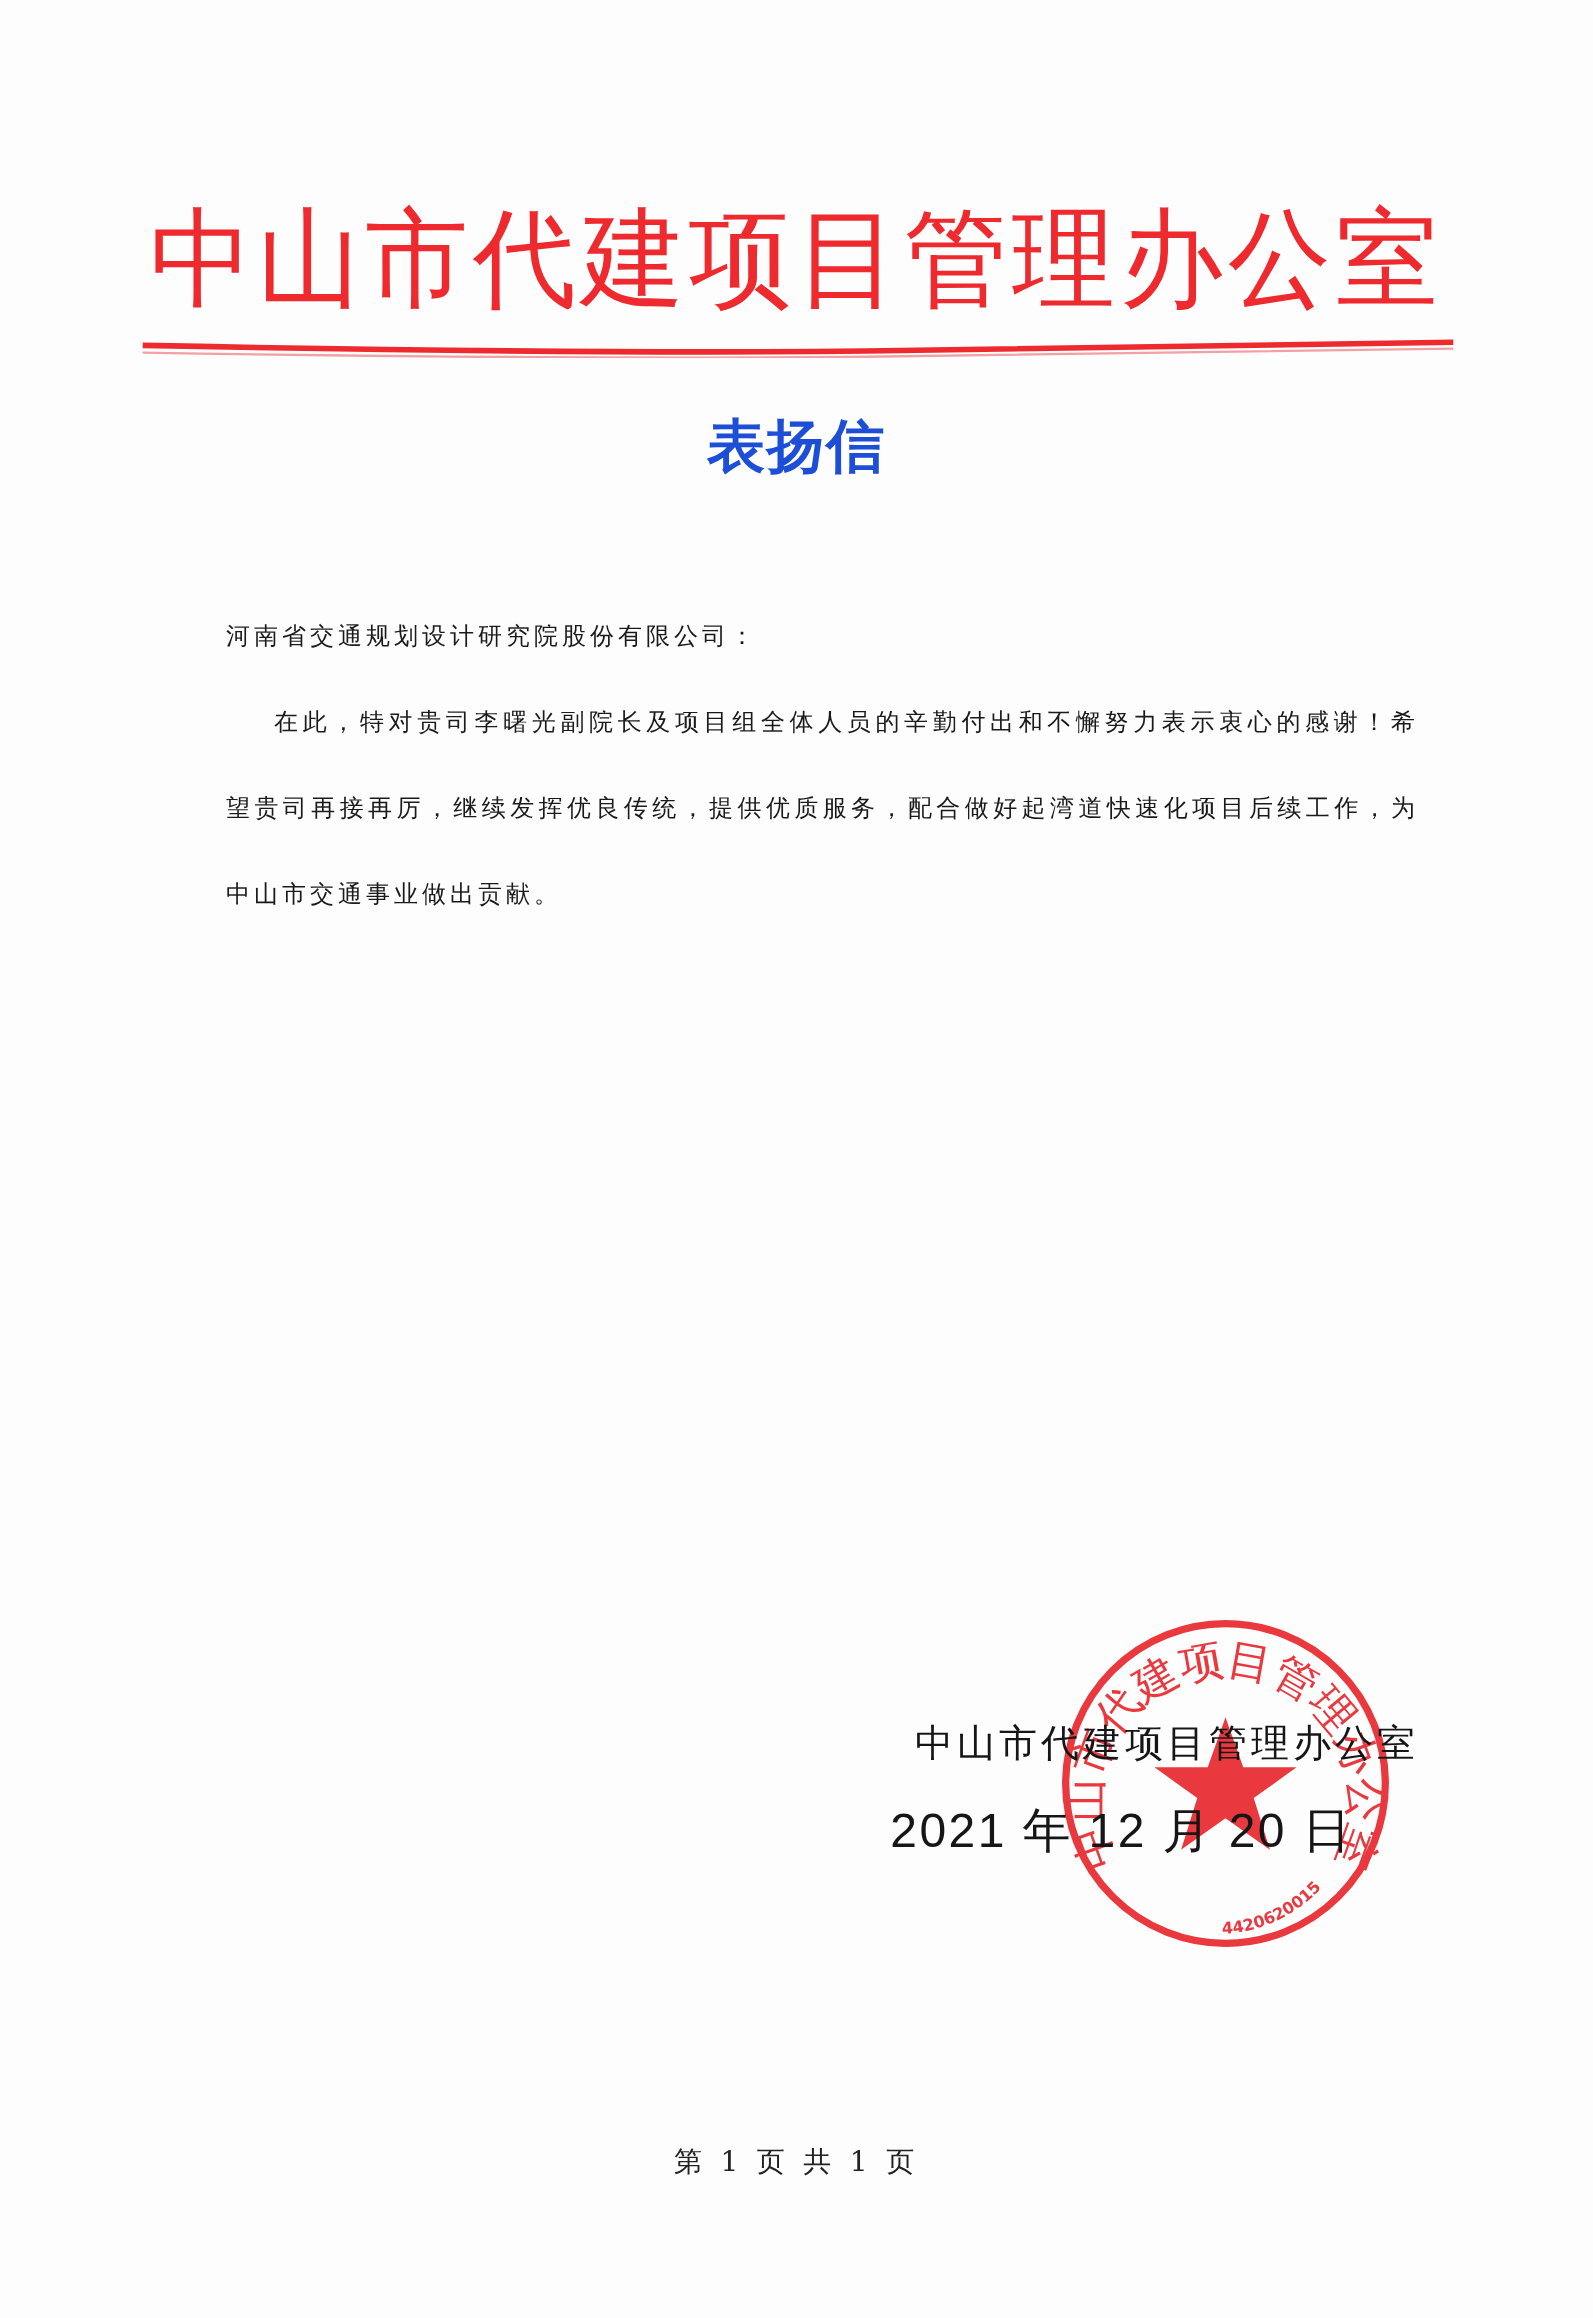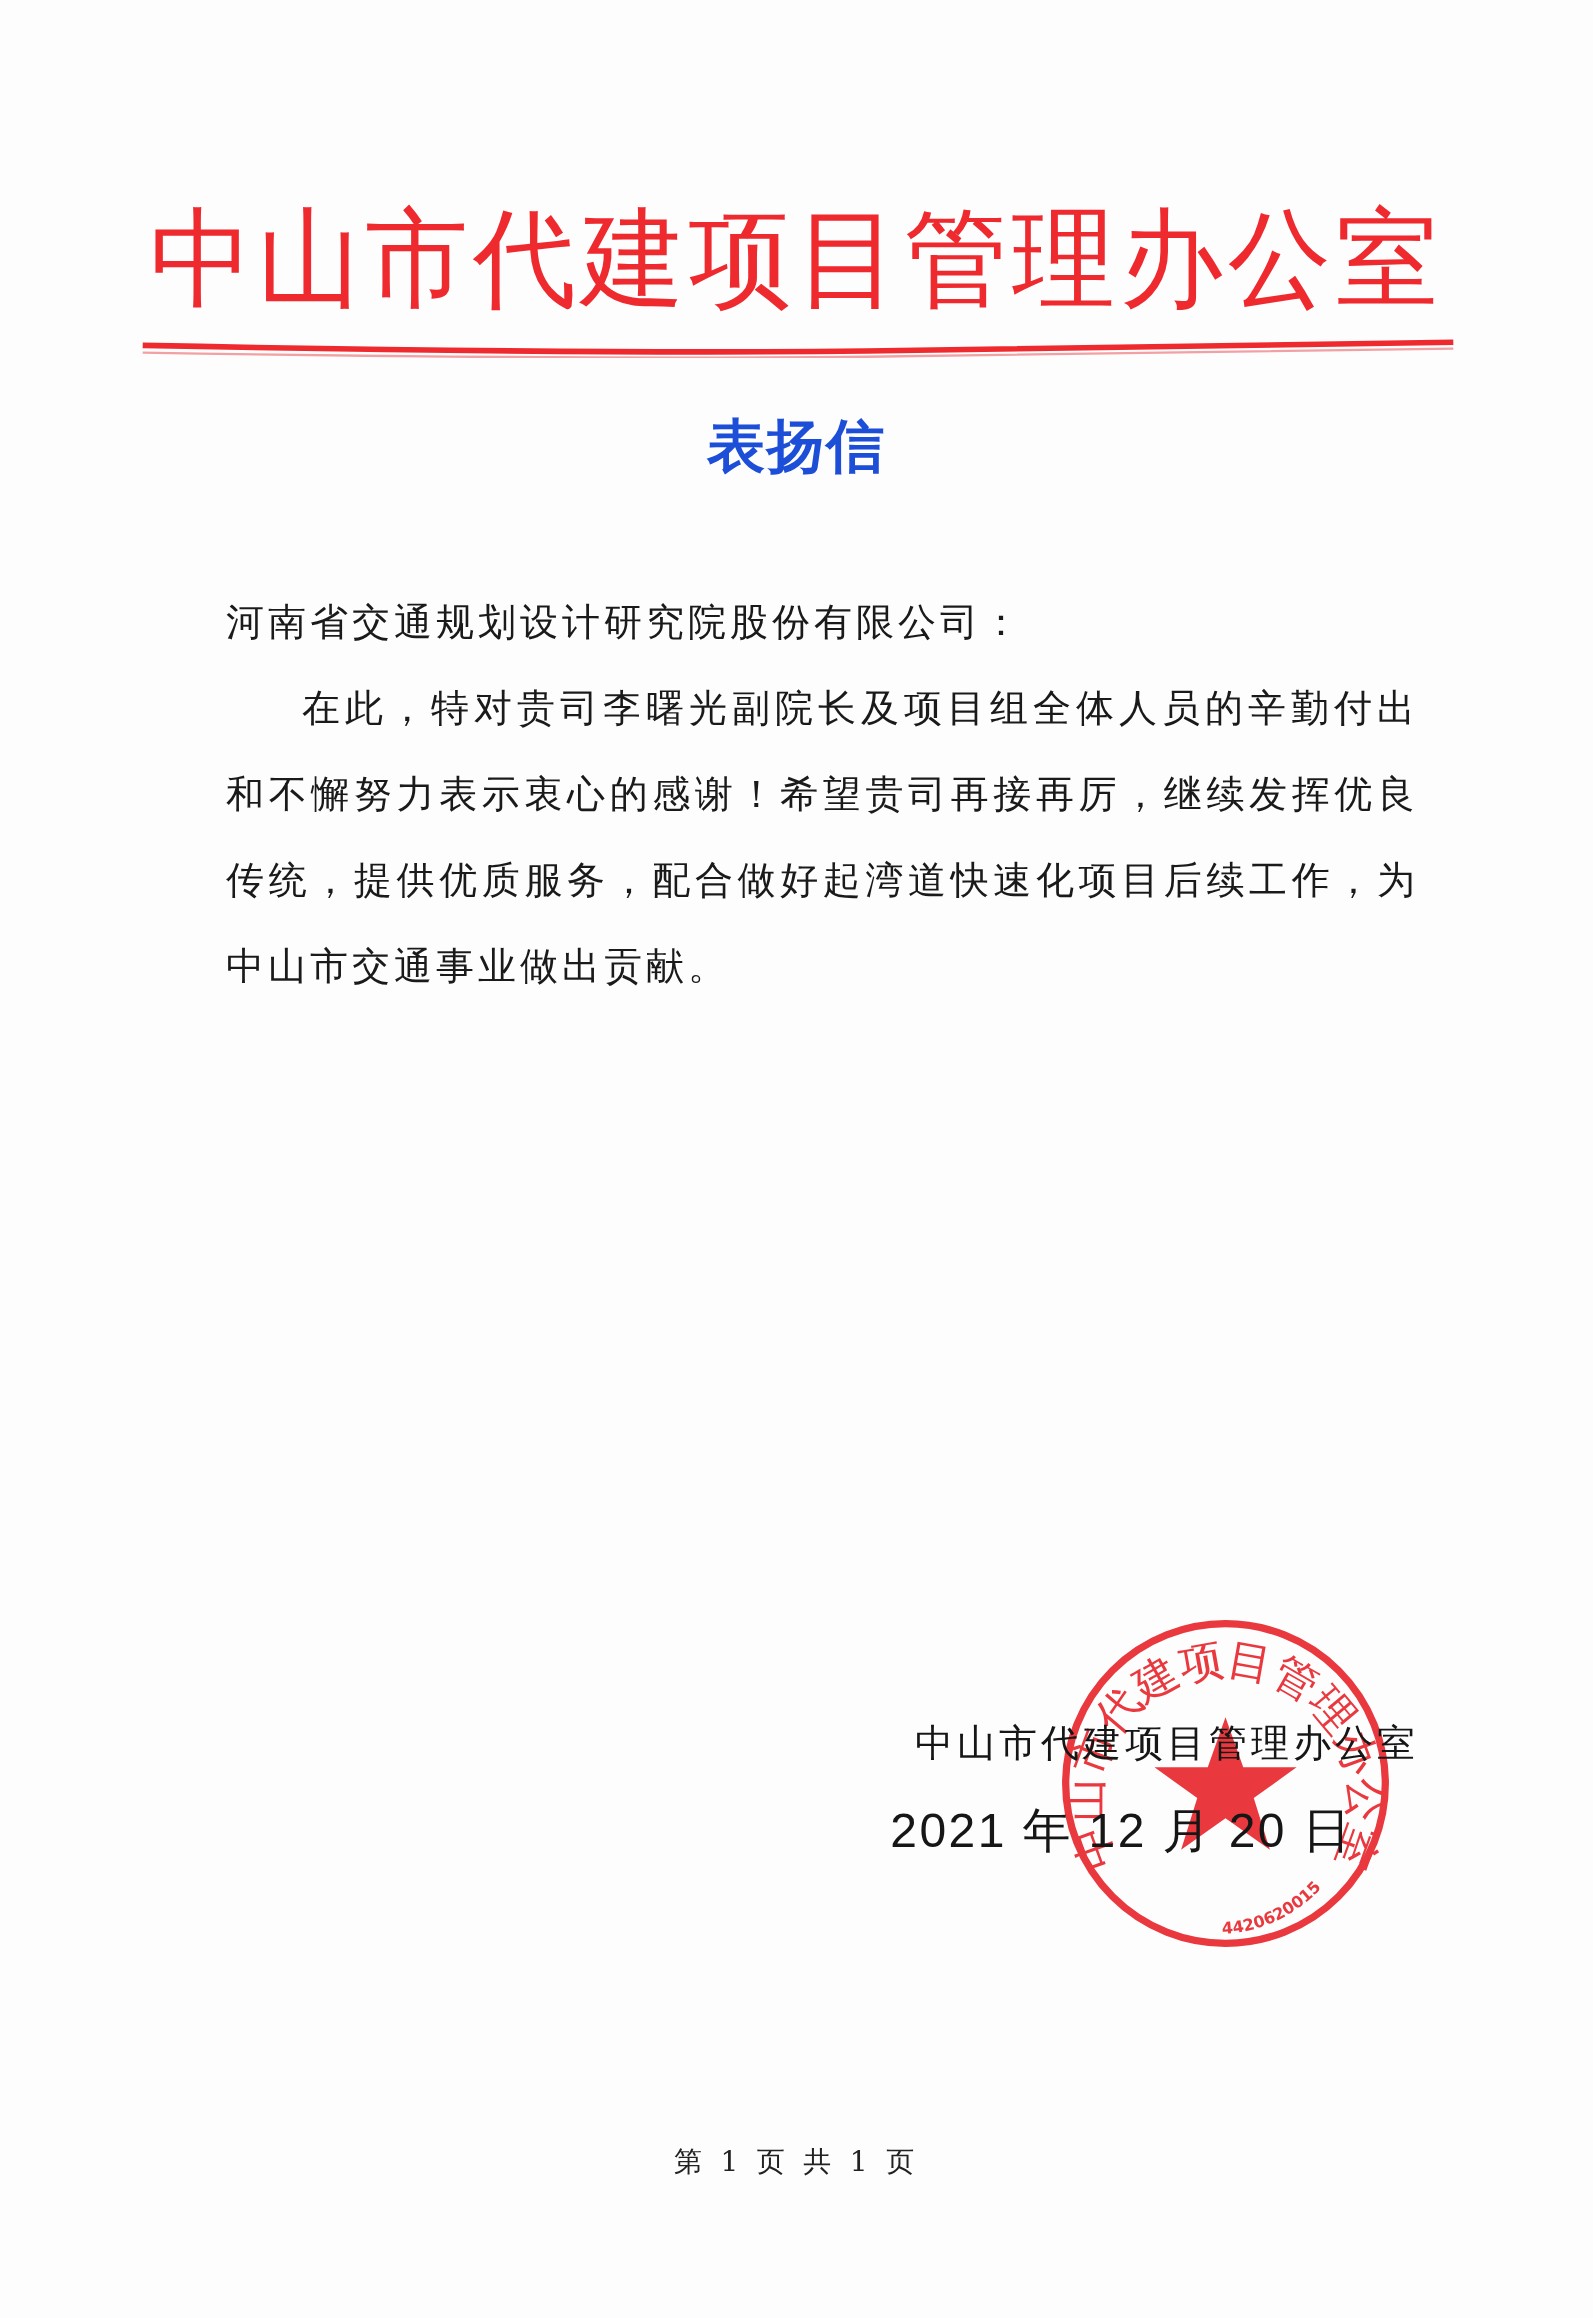--- a/index.html
+++ b/index.html
@@ -49,22 +49,22 @@
       line-height: 73px;
       color: #1d4ed8;
       letter-spacing: 1.6px;
     }
 
     
     .body-text {
       position: absolute;
       left: 226px;
       width: 1193px;
-      top: 579px;
-      font-size: 38px;
+      top: 593px;
+      font-size: 24px;
       line-height: 86px;
       letter-spacing: 4px;
       color: #1a1a1a;
     }
     .salutation { margin: 0; }
     .para {
       margin: 0;
       text-indent: 2em;
       text-align: justify;
     }

